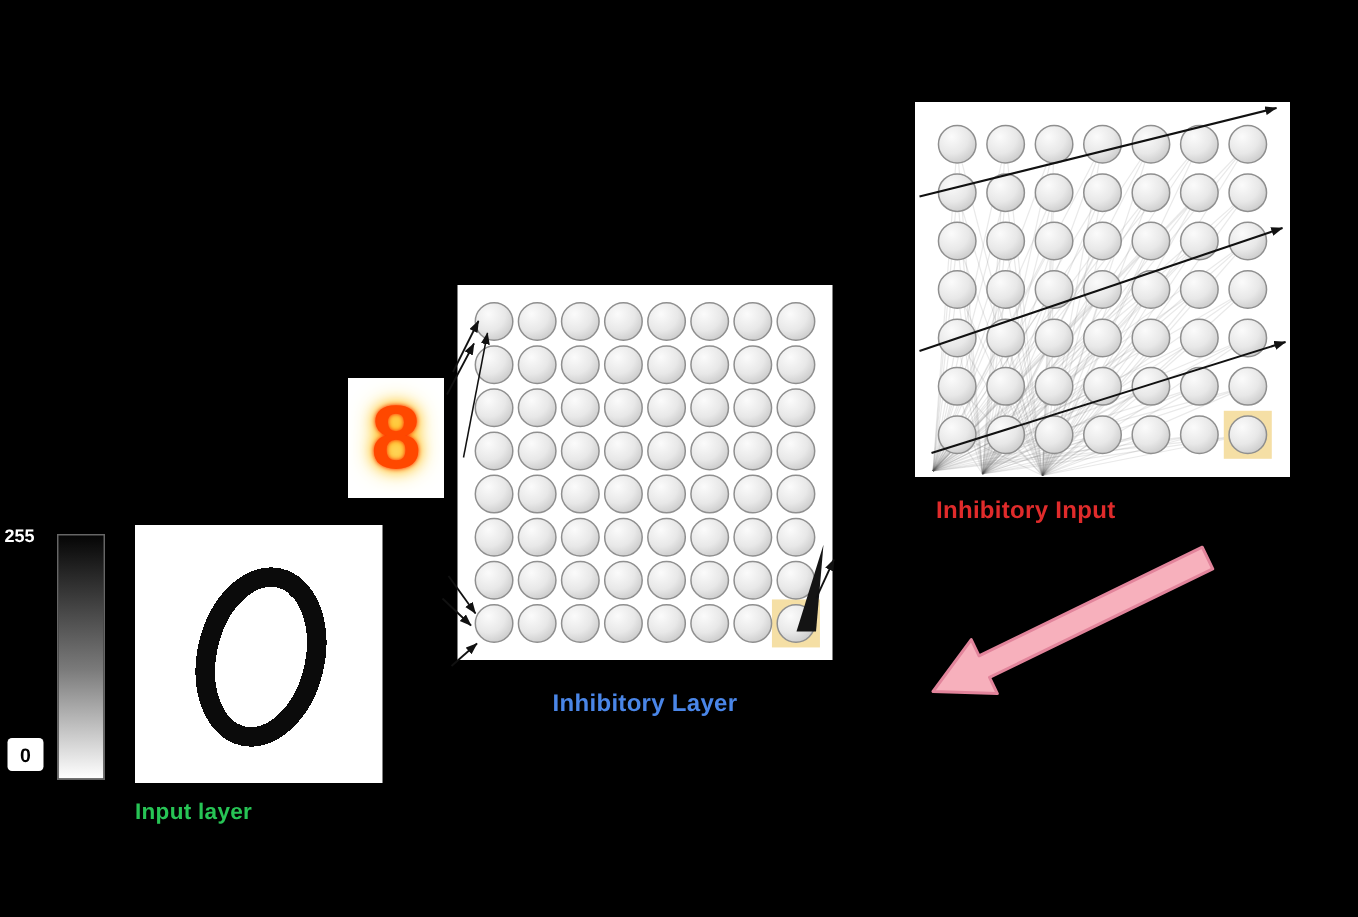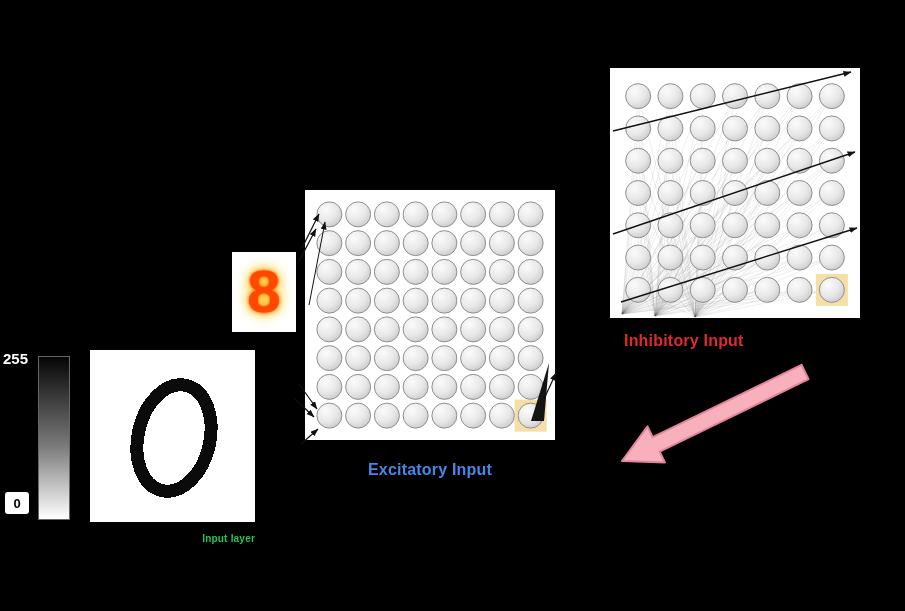--- a/index.html
+++ b/index.html
@@ -4,27 +4,27 @@
 <style>
   html,body{margin:0;padding:0;background:#000;}
   body{width:905px;height:611px;position:relative;font-family:"Liberation Sans",sans-serif;overflow:hidden;}
   .stage{position:absolute;left:0;top:0;width:905px;height:611px;background:#000;}
   .panel{position:absolute;background:#fff;}
   .input-panel{left:90px;top:350px;width:165px;height:172px;}
   .heatmap-panel{left:232px;top:252px;width:64px;height:80px;display:flex;align-items:center;justify-content:center;}
   .exc-panel{left:305px;top:190px;width:250px;height:250px;}
   .inh-panel{left:610px;top:68px;width:250px;height:250px;}
   .layer-label{position:absolute;font-weight:bold;font-size:16px;letter-spacing:.2px;}
-  .input-label{left:90px;top:533px;width:165px;text-align:right;font-size:10px;}
+  .input-label{left:90px;top:533px;width:165px;text-align:left;font-size:15px;}
   .exc-label{left:305px;top:461px;width:250px;text-align:center;}
   .inh-label{left:624px;top:332px;width:250px;text-align:left;}
   .colorbar{position:absolute;left:38px;top:356px;width:30px;height:162px;
             background:linear-gradient(to bottom,#050505 0%,#7a7a7a 55%,#ffffff 100%);
             border:1px solid #666;}
-  .cb-max{position:absolute;left:3px;top:350px;color:#fff;font-size:15px;font-weight:bold;}
+  .cb-max{position:absolute;left:3px;top:350px;color:#fff;font-size:12px;font-weight:bold;}
   .cb-min{position:absolute;left:5px;top:492px;width:24px;height:22px;background:#fff;color:#000;
           font-size:13px;font-weight:bold;display:flex;align-items:center;justify-content:center;border-radius:3px;}
   .digit8{font-weight:bold;font-size:60px;line-height:1;}
   .overlay{position:absolute;left:0;top:0;pointer-events:none;}
   svg{display:block;}
 </style>
 </head>
 <body>
 
 <div class="stage">
@@ -116,21 +116,21 @@
         <circle cx="24.375" cy="225.625" r="12.5" fill="url(#ball-0)" stroke="#8F8F8F" stroke-width="1"></circle>
         <circle cx="53.125" cy="225.625" r="12.5" fill="url(#ball-0)" stroke="#8F8F8F" stroke-width="1"></circle>
         <circle cx="81.875" cy="225.625" r="12.5" fill="url(#ball-0)" stroke="#8F8F8F" stroke-width="1"></circle>
         <circle cx="110.625" cy="225.625" r="12.5" fill="url(#ball-0)" stroke="#8F8F8F" stroke-width="1"></circle>
         <circle cx="139.375" cy="225.625" r="12.5" fill="url(#ball-0)" stroke="#8F8F8F" stroke-width="1"></circle>
         <circle cx="168.125" cy="225.625" r="12.5" fill="url(#ball-0)" stroke="#8F8F8F" stroke-width="1"></circle>
         <circle cx="196.875" cy="225.625" r="12.5" fill="url(#ball-0)" stroke="#8F8F8F" stroke-width="1"></circle>
         <circle cx="225.625" cy="225.625" r="12.5" fill="url(#ball-0)" stroke="#8F8F8F" stroke-width="1"></circle>
       </svg>
   </div>
-  <div class="layer-label exc-label" style="color: rgb(74, 134, 232);">Excitatory Input</div>
+  <div class="layer-label exc-label" style="color: rgb(74, 134, 232);">Inhibitory Layer</div>
 
   <div class="panel inh-panel">
     <svg width="250" height="250">
         <defs>
           <radialGradient id="ball-1" cx="35%" cy="30%" r="75%">
             <stop offset="0%" stop-color="#fbfbfb"></stop>
             <stop offset="60%" stop-color="#E8E8E8"></stop>
             <stop offset="100%" stop-color="#cccccc"></stop>
           </radialGradient>
         </defs>

